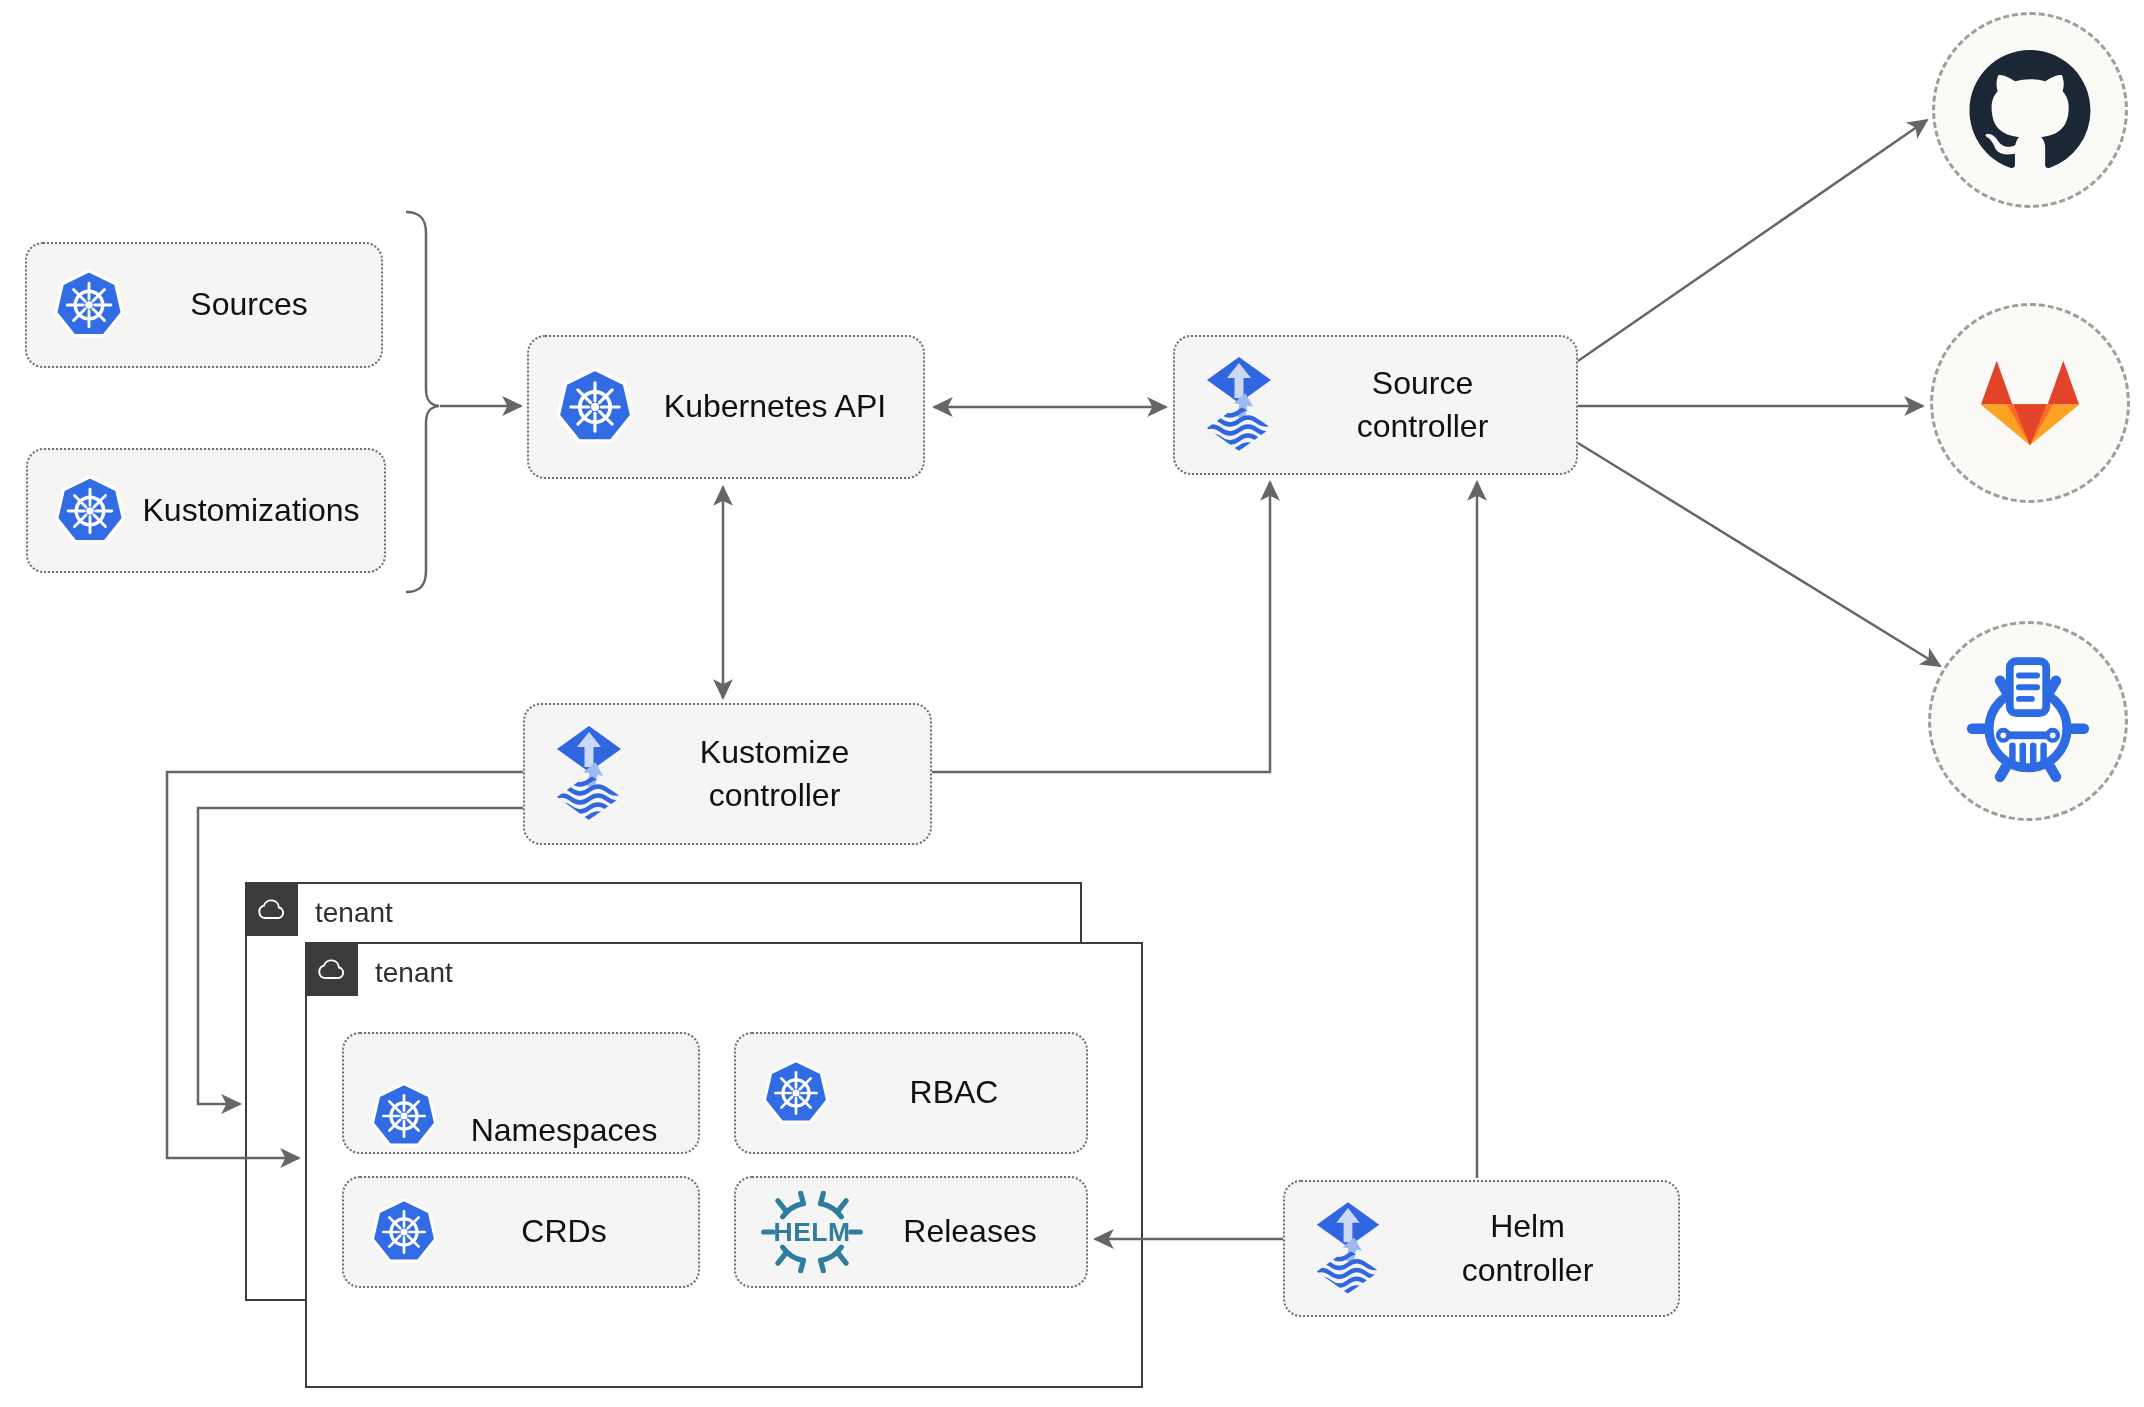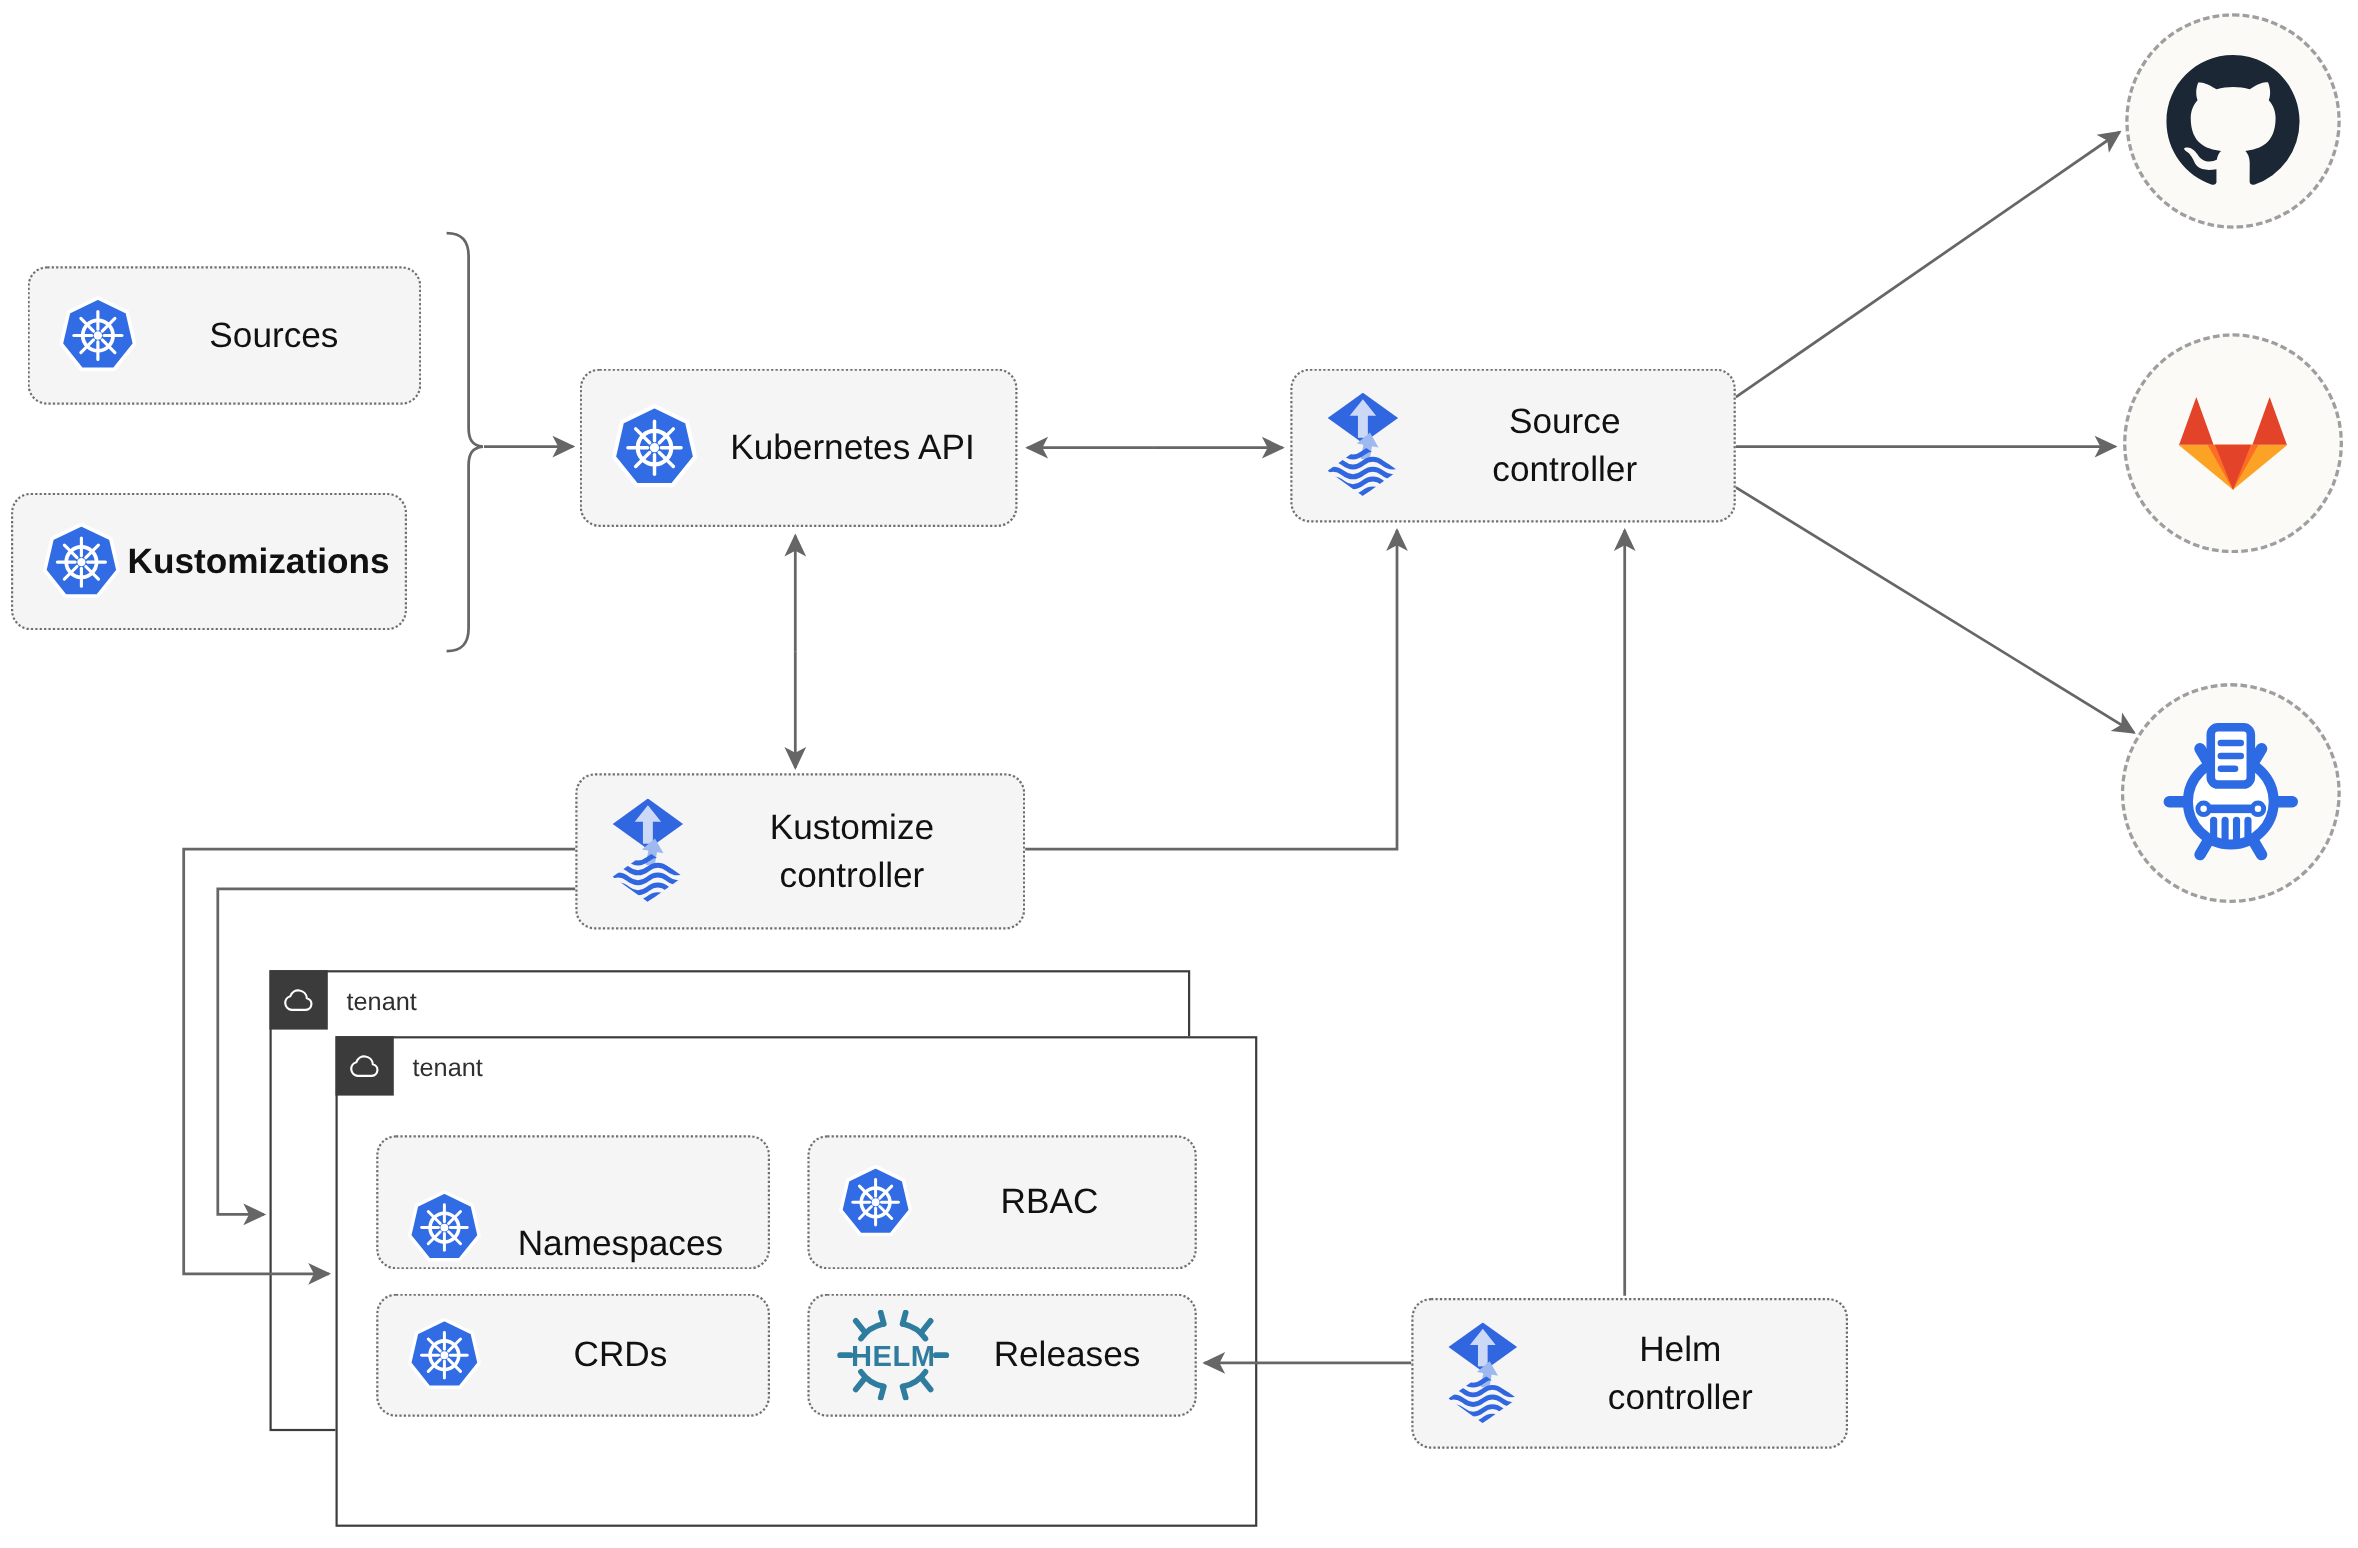--- a/index.html
+++ b/index.html
@@ -11,21 +11,21 @@
           box-sizing:border-box; z-index:3; }
   .node .icon { flex:0 0 auto; margin-left:24px; display:block; }
   .node .label { flex:1 1 auto; text-align:center; font-size:32px; color:#111;
                  white-space:pre-line; line-height:1.35; padding-right:10px; }
 
   .tenant { position:absolute; background:#ffffff; border:2px solid #3c3c3c;
             box-sizing:border-box; z-index:1; }
   .tenant-tab { position:absolute; top:-2px; left:-2px; width:53px; height:54px;
                 background:#3b3b3b; display:flex; align-items:center;
                 justify-content:center; }
-  .tenant-label { position:absolute; top:13px; left:68px; font-size:23px;
+  .tenant-label { position:absolute; top:13px; left:68px; font-size:28px;
                   color:#2f2f2f; }
 
   .ext { position:absolute; border:3px dashed #9e9e9e; border-radius:50%;
          background:#fbfaf7; display:flex; align-items:center;
          justify-content:center; box-sizing:border-box; z-index:3; }
 
   #connectors { position:absolute; left:0; top:0; z-index:2; }
   .wire { stroke:#666666; stroke-width:2.5; fill:none; }
   .arrow { marker-end:url(#arw); }
 </style>
@@ -113,21 +113,21 @@
   <path class="wire arrow" d="M1578,443 L1940,666"></path>
 </svg>
 
 <div class="node" style="left:25px; top:242px; width:358px; height:126px;">
   <svg class="icon" width="76" height="76">
       <use href="#sym-k8s"></use>
     </svg>
   <span class="label">Sources</span>
 </div>
 
-<div class="node" style="left:10px; top:448px; width:360px; height:125px;font-weight:bold;">
+<div class="node" style="left:26px; top:448px; width:360px; height:125px;">
   <svg class="icon" width="76" height="76">
       <use href="#sym-k8s"></use>
     </svg>
   <span class="label">Kustomizations</span>
 </div>
 
 <div class="node" style="left:527px; top:335px; width:398px; height:144px;">
   <svg class="icon" width="84" height="84">
       <use href="#sym-k8s"></use>
     </svg>

